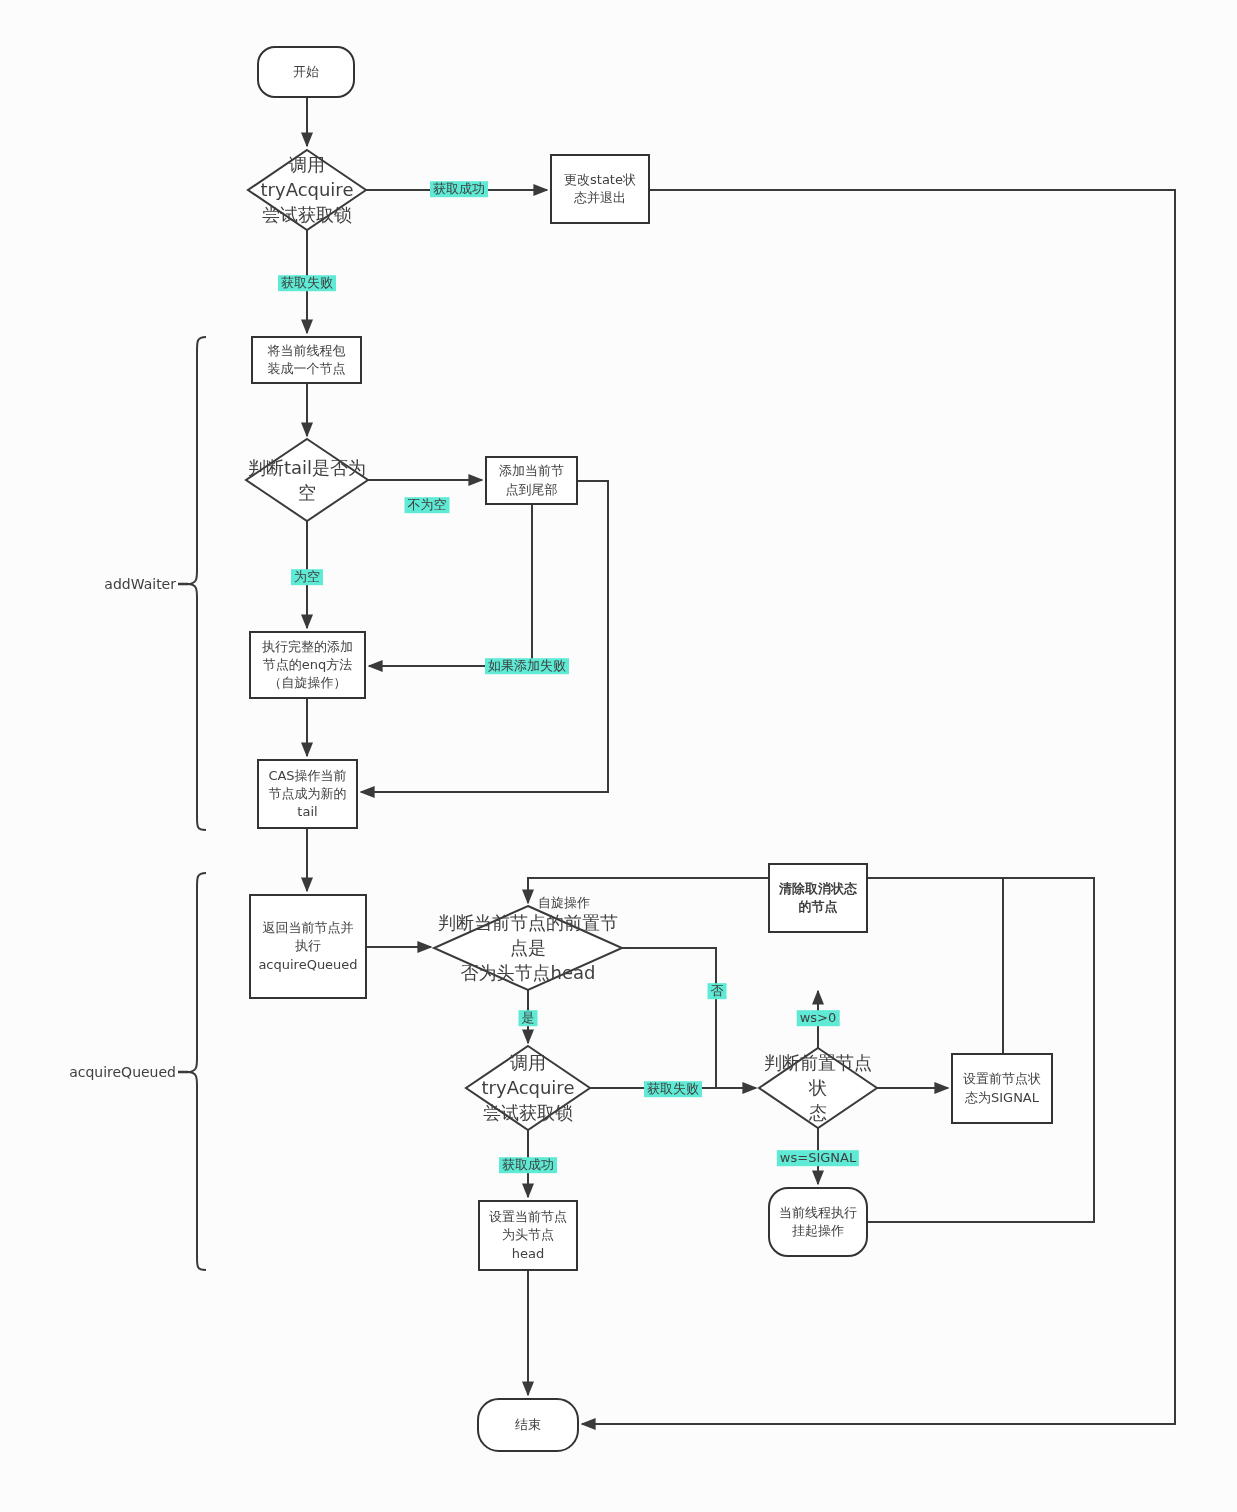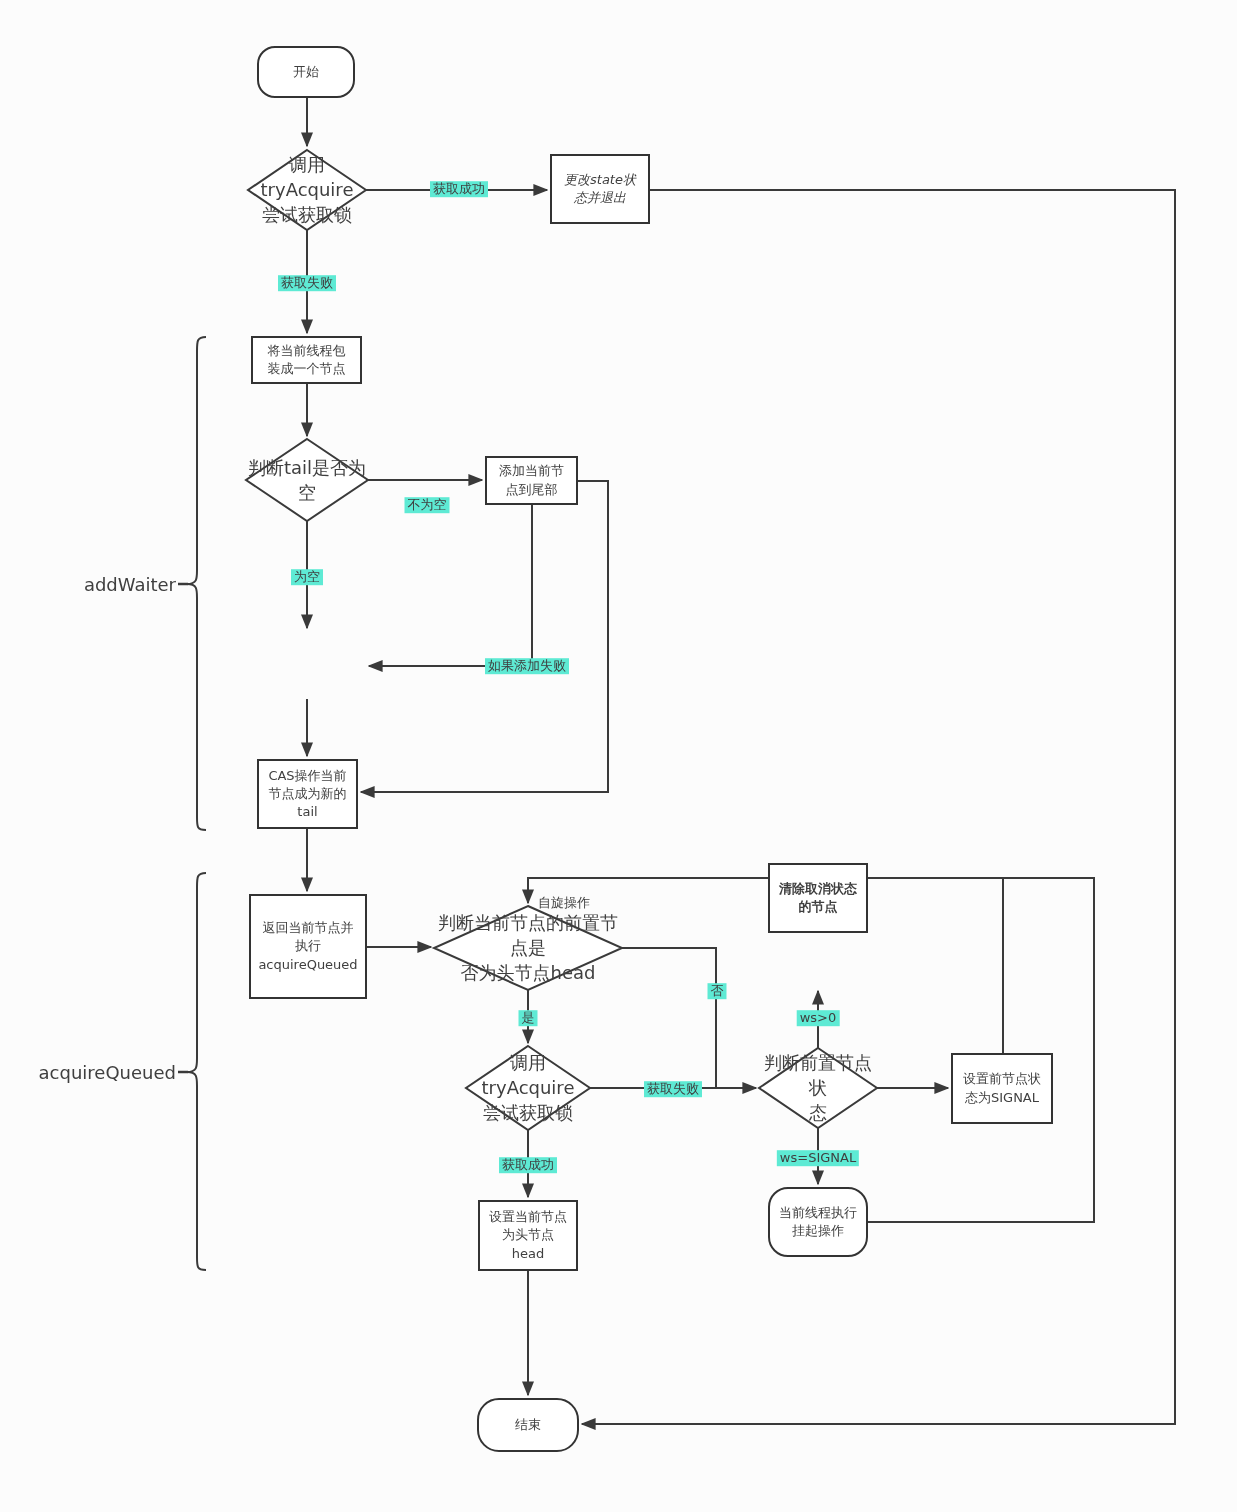--- a/index.html
+++ b/index.html
@@ -23,21 +23,21 @@
     text-align:center;white-space:pre-line;
     font-size:18px;line-height:1.4;color:#3f3f3f;
   }
   .elabel{
     position:absolute;transform:translate(-50%,-50%);
     background:#5eead4;padding:0 3px;
     font-size:13px;line-height:1.2;color:#3f3f3f;white-space:nowrap;
   }
   .blabel{
     position:absolute;transform:translate(-100%,-50%);
-    font-size:18px;color:#3f3f3f;white-space:nowrap;
+    font-size:14px;color:#3f3f3f;white-space:nowrap;
   }
 </style>
 </head>
 <body>
 
 <div class="canvas">
 
   <svg class="wires" viewBox="0 0 1237 1512" xmlns="http://www.w3.org/2000/svg">
     <defs>
       <marker id="arrow" markerWidth="7.5" markerHeight="6" refX="6.8" refY="3" orient="auto" markerUnits="strokeWidth">
@@ -79,29 +79,32 @@
 
       <path d="M206,337 C197,337 197,341 197,351 L197,570 C197,579 197,584 187,584 C197,584 197,589 197,598 L197,817 C197,827 197,830 206,830"></path>
       <line x1="178" y1="584" x2="188" y2="584" stroke-width="2.5"></line>
       <path d="M206,873 C197,873 197,877 197,887 L197,1058 C197,1067 197,1072 187,1072 C197,1072 197,1077 197,1086 L197,1257 C197,1267 197,1270 206,1270"></path>
       <line x1="178" y1="1072" x2="188" y2="1072" stroke-width="2.5"></line>
     </g>
   </svg>
 
   <div class="node stadium" style="left:257px;top:46px;width:98px;height:52px;">开始</div>
 
-  <div class="node" style="left:550px;top:154px;width:100px;height:70px;font-style:italic;">更改state状
+  <div class="node" style="left:550px;top:154px;width:100px;height:70px;">更改state状
 态并退出</div>
 
   <div class="node" style="left:251px;top:336px;width:111px;height:48px;">将当前线程包
 装成一个节点</div>
 
   <div class="node" style="left:485px;top:456px;width:93px;height:49px;">添加当前节
 点到尾部</div>
 
+  <div class="node" style="left:249px;top:631px;width:117px;height:68px;">执行完整的添加
+节点的enq方法
+（自旋操作）</div>
 
   <div class="node" style="left:257px;top:759px;width:101px;height:70px;">CAS操作当前
 节点成为新的
 tail</div>
 
   <div class="node" style="left:249px;top:894px;width:118px;height:105px;">返回当前节点并
 执行
 acquireQueued</div>
 
   <div class="node" style="left:478px;top:1200px;width:100px;height:71px;">设置当前节点

